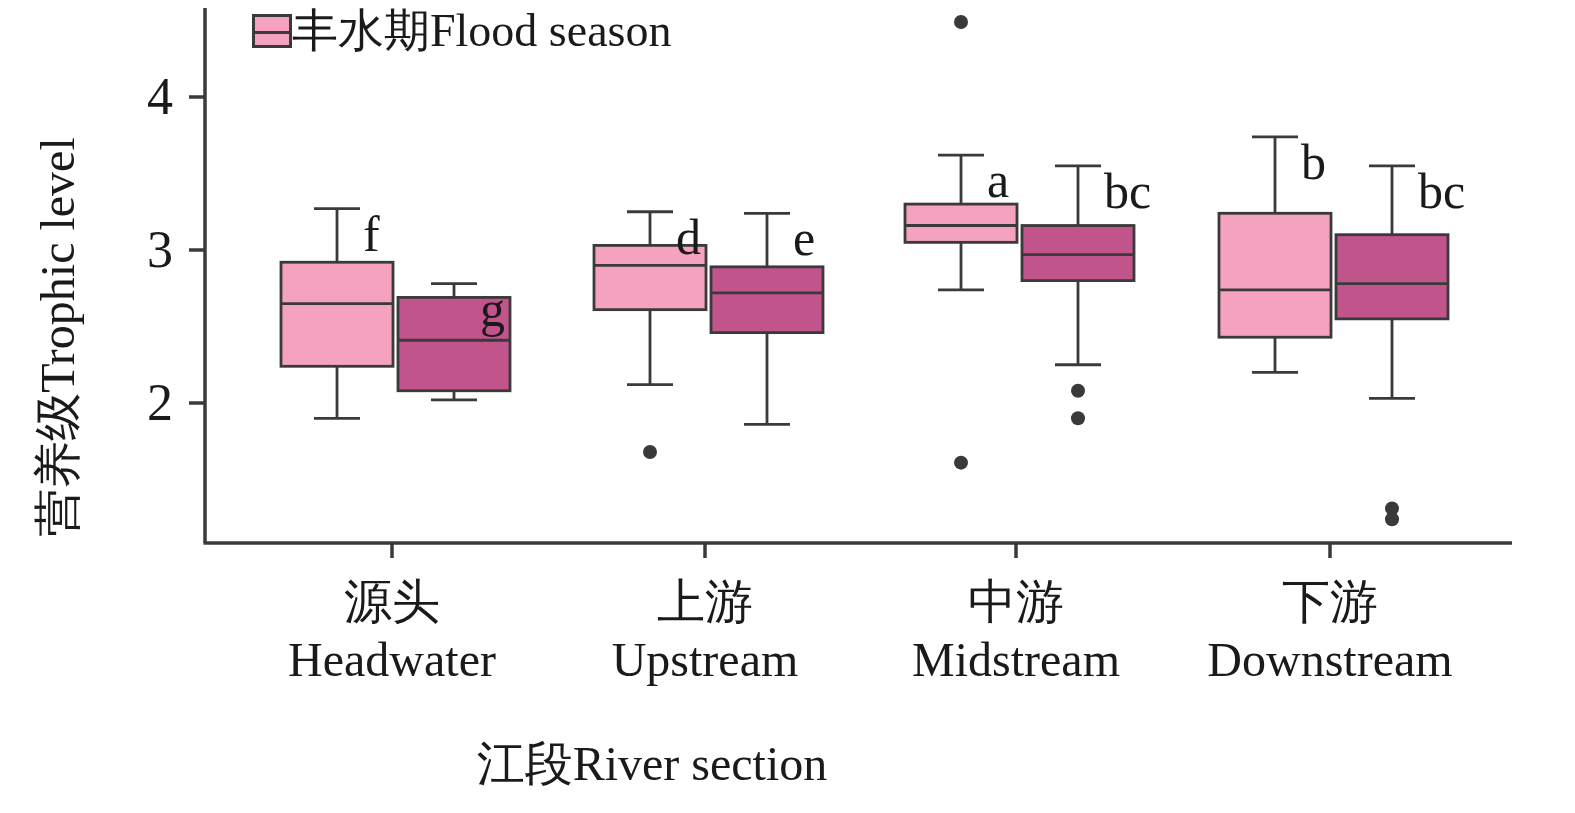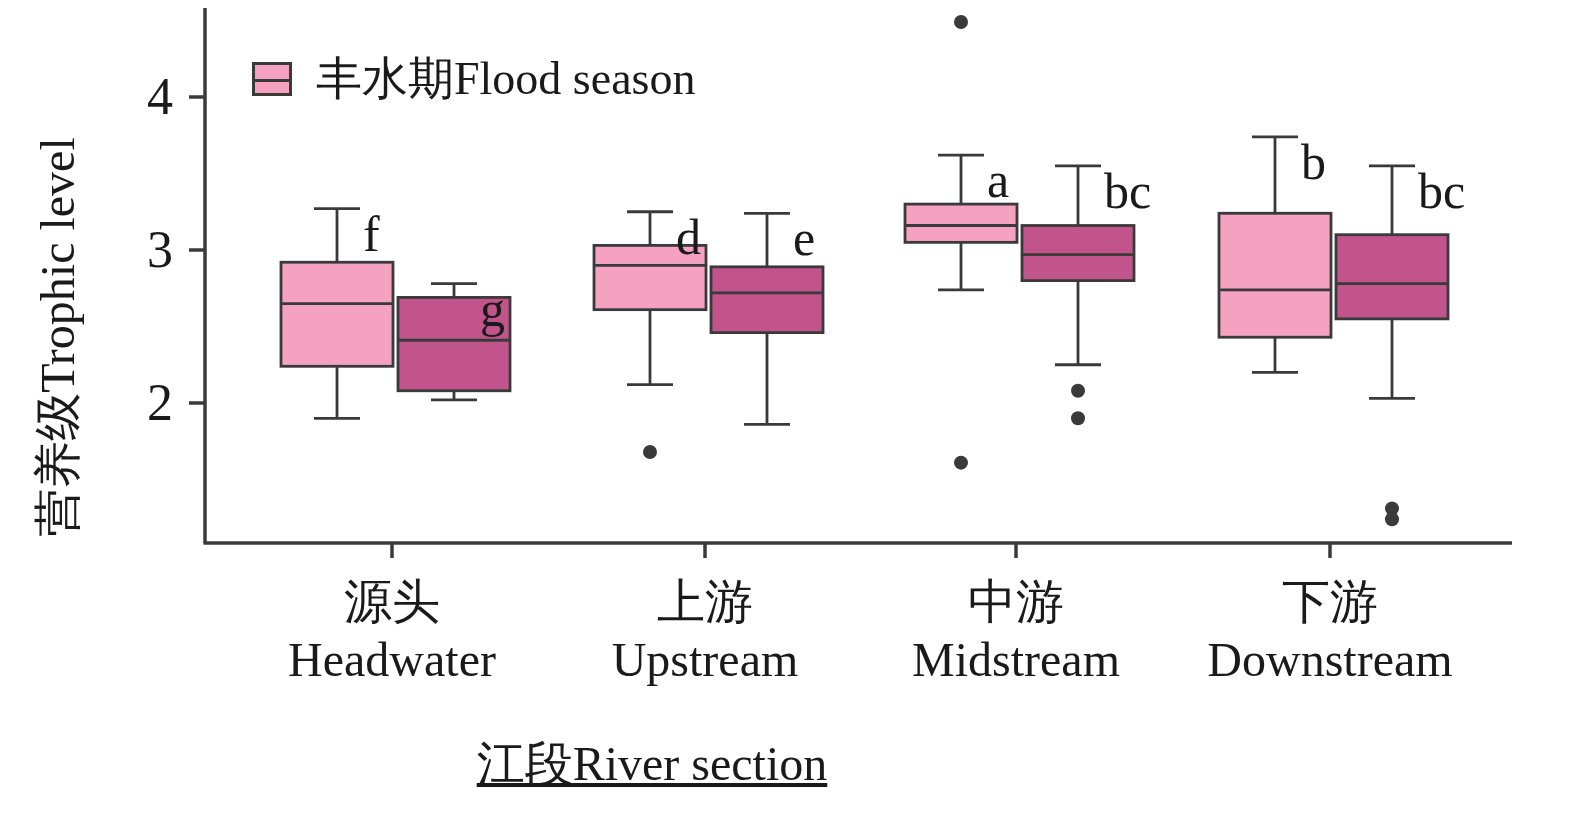--- a/index.html
+++ b/index.html
@@ -20,28 +20,27 @@
     font-size:48px;
     transform:rotate(-90deg);
     white-space:nowrap;
   }
   .xlabel{
     position:absolute;
     left:0;top:732px;
     width:1304px;
     text-align:center;
     font-size:48px;
-    text-decoration:underline;
   }
   .legend{
     position:absolute;
     left:252px;top:6px;
     display:flex;flex-direction:column;gap:6px;
   }
-  .legend-row{display:flex;align-items:center;gap:24px;margin-top:48px;}
+  .legend-row{display:flex;align-items:center;gap:0;}
   .legend-swatch{
     position:relative;
     width:40px;height:34px;
     border:3px solid #3a3a3a;
     box-sizing:border-box;
   }
   .legend-swatch .median{
     position:absolute;left:0;right:0;top:50%;
     border-top:3px solid #3a3a3a;
   }

